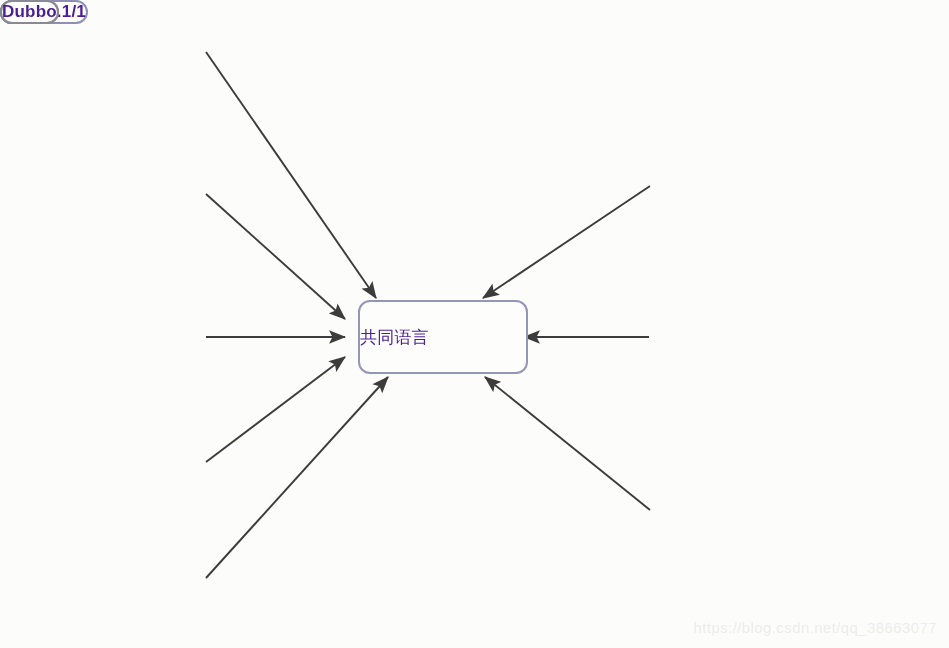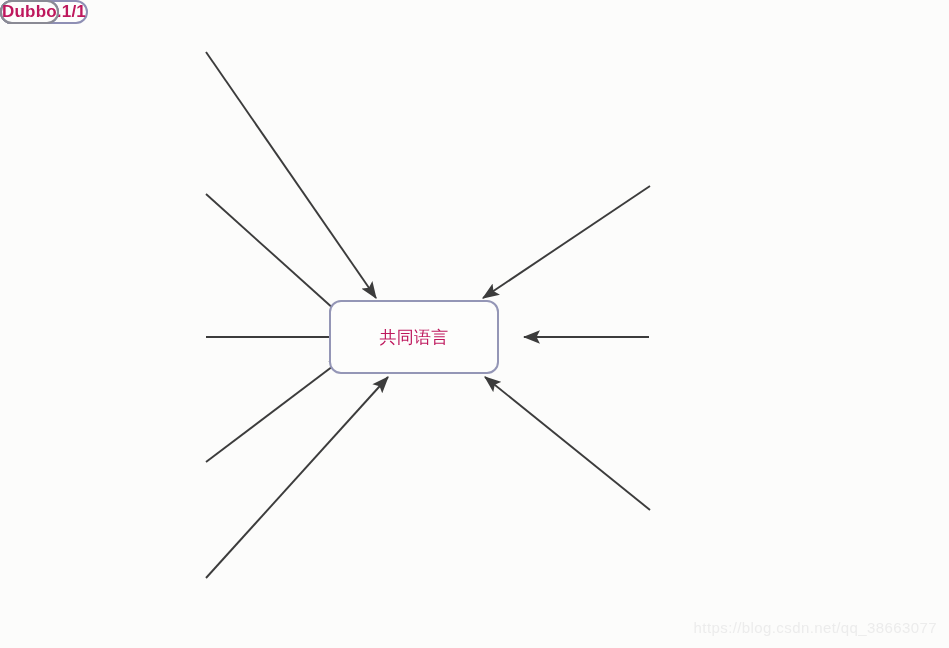--- a/index.html
+++ b/index.html
@@ -23,22 +23,22 @@
     height: 648px;
   }
   .node {
     position: absolute;
     box-sizing: border-box;
     background: #fdfdfc;
     border: 2px solid #8e8fb4;
     border-radius: 12px;
     display: flex;
     align-items: center;
-    justify-content: center;
-    color: #be185d;
+    justify-content: flex-start;
+    color: #4c1d95;
     font-size: 17px;
     font-weight: 600;
     letter-spacing: 0.2px;
     z-index: 2;
   }
   .node-gray {
     border-color: #8a8a94;
   }
   .node-center {
     border-color: #9496b6;
@@ -92,21 +92,21 @@
   <div class="node">
     <span class="node-label">HTTP2</span>
   </div>
   <div class="node">
     <span class="node-label">Thrift</span>
   </div>
   <div class="node">
     <span class="node-label">Dubbo</span>
   </div>
 
-  <div class="node node-center" style="left: 329px; top: 300px; width: 170px; height: 74px;">
+  <div class="node node-center" style="left: 358px; top: 300px; width: 170px; height: 74px;">
     <span class="node-label">共同语言</span>
   </div>
 
   <div class="node node-gray">
     <span class="node-label">HTTP</span>
   </div>
   <div class="node node-gray">
     <span class="node-label">Thrift</span>
   </div>
   <div class="node node-gray">

